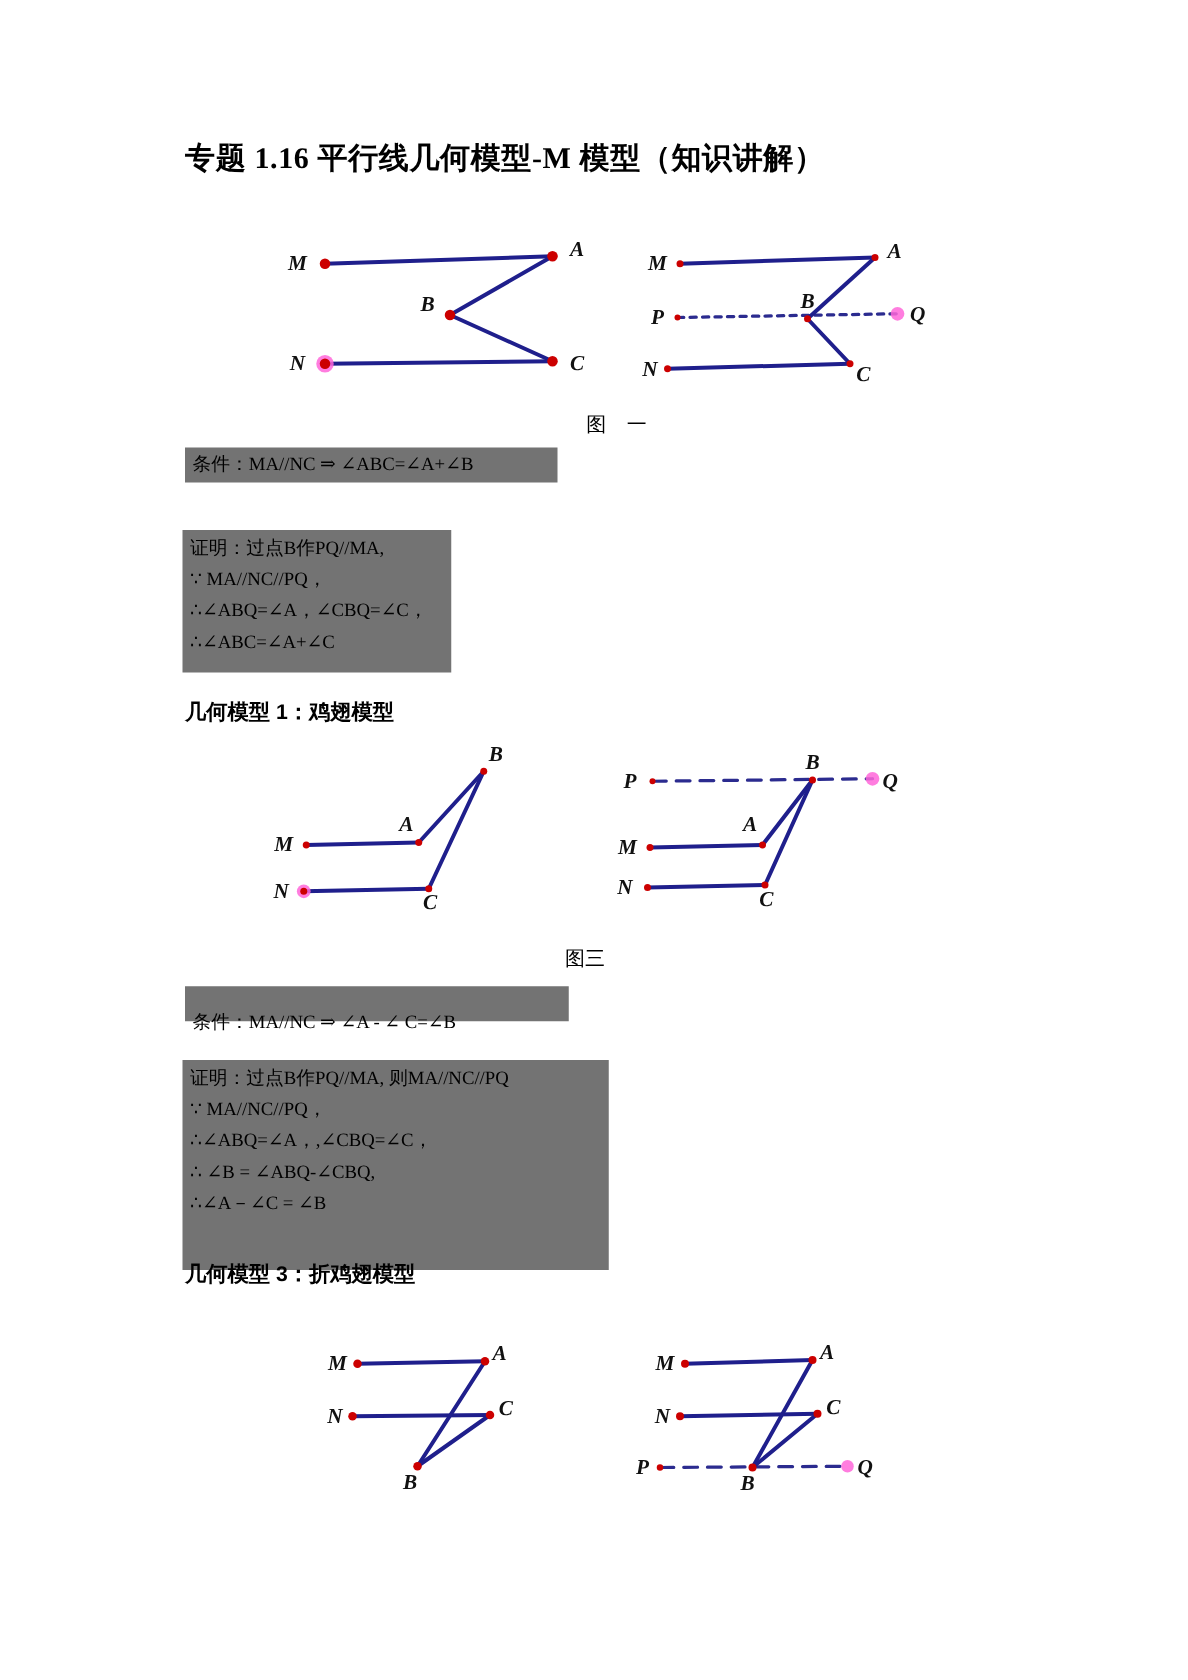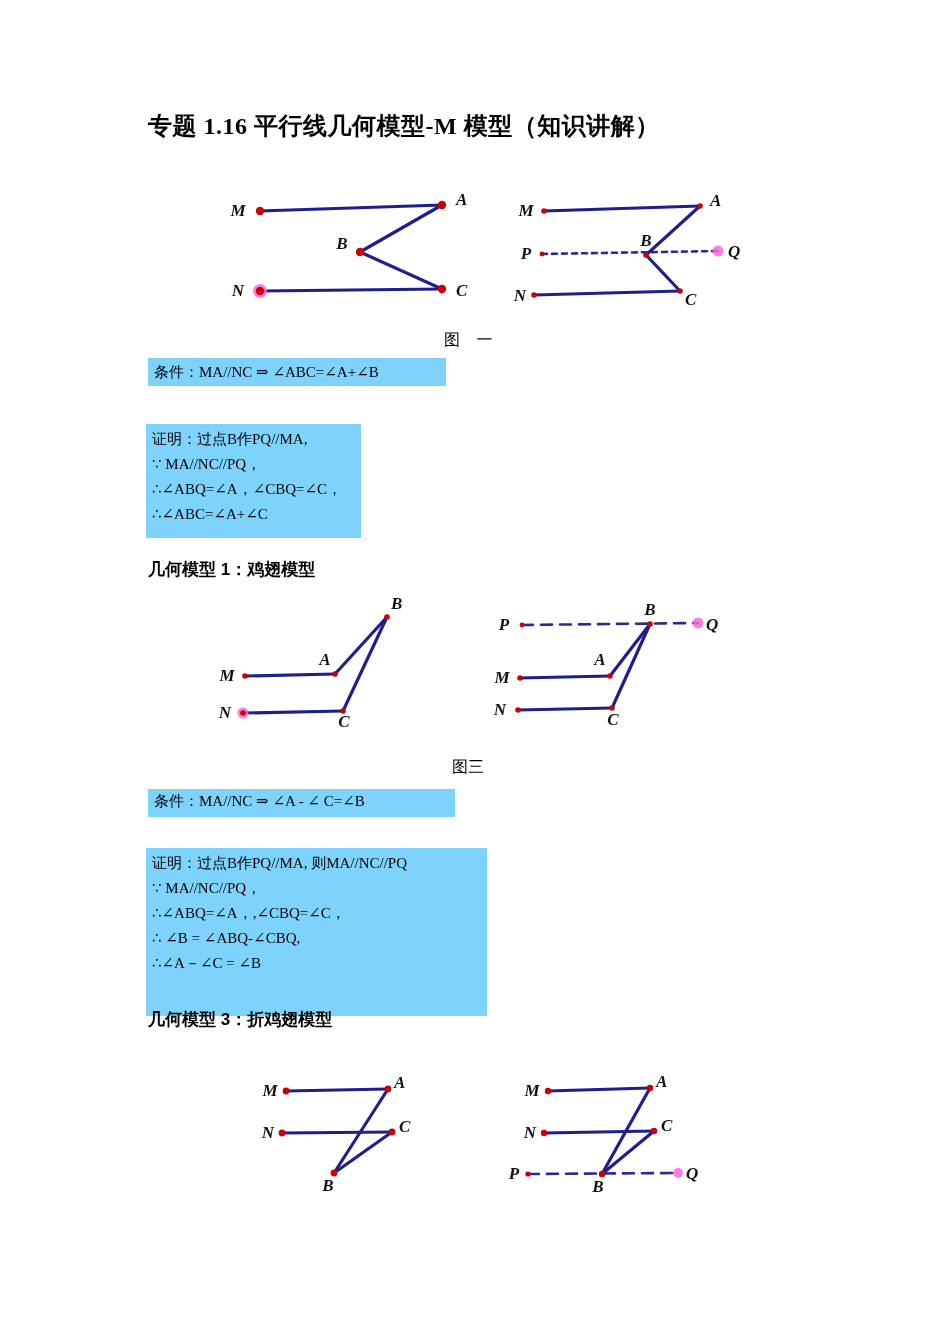--- a/index.html
+++ b/index.html
@@ -49,40 +49,40 @@
   #heading-2 { top: 558px; }
   #heading-3 { top: 1008px; }
 
   
   .fig-caption {
     position: absolute;
     font-size: 16px;
     white-space: nowrap;
     font-family: "Liberation Sans", "DejaVu Sans", sans-serif;
   }
-  #fig-caption-1 { left: 444px; top: 330px; letter-spacing: 6px; }
+  #fig-caption-1 { left: 469px; top: 330px; letter-spacing: 6px; }
   #fig-caption-2 { left: 452px; top: 757px; }
 
   
   .hl-box {
     position: absolute;
-    background: #7dd3fc;
+    background: #737373;
     padding: 3px 6px 4px 6px;
     box-sizing: border-box;
   }
   .hl-line {
     font-size: 15px;
     line-height: 25px;
     white-space: nowrap;
     font-family: "Liberation Serif", "DejaVu Serif", serif;
   }
 
   #cond-box-1 { left: 148px; top: 358px; width: 298px; height: 28px; padding-top: 2px; }
   #proof-box-1 { left: 146px; top: 424px; width: 215px; height: 114px; }
-  #cond-box-2 { left: 148px; top: 789px; width: 307px; height: 28px; padding-top: 0; }
+  #cond-box-2 { left: 148px; top: 789px; width: 307px; height: 28px; padding-top: 17px; }
   #proof-box-2 { left: 146px; top: 848px; width: 341px; height: 168px; }
 
   
   .fig {
     position: absolute;
   }
   .fig svg { display: block; overflow: visible; }
 
   .seg { stroke: #1F1F8C; stroke-width: 3.2; stroke-linecap: round; }
   .seg-dash { stroke: #2B2B8F; stroke-width: 2.6; stroke-linecap: round; }

